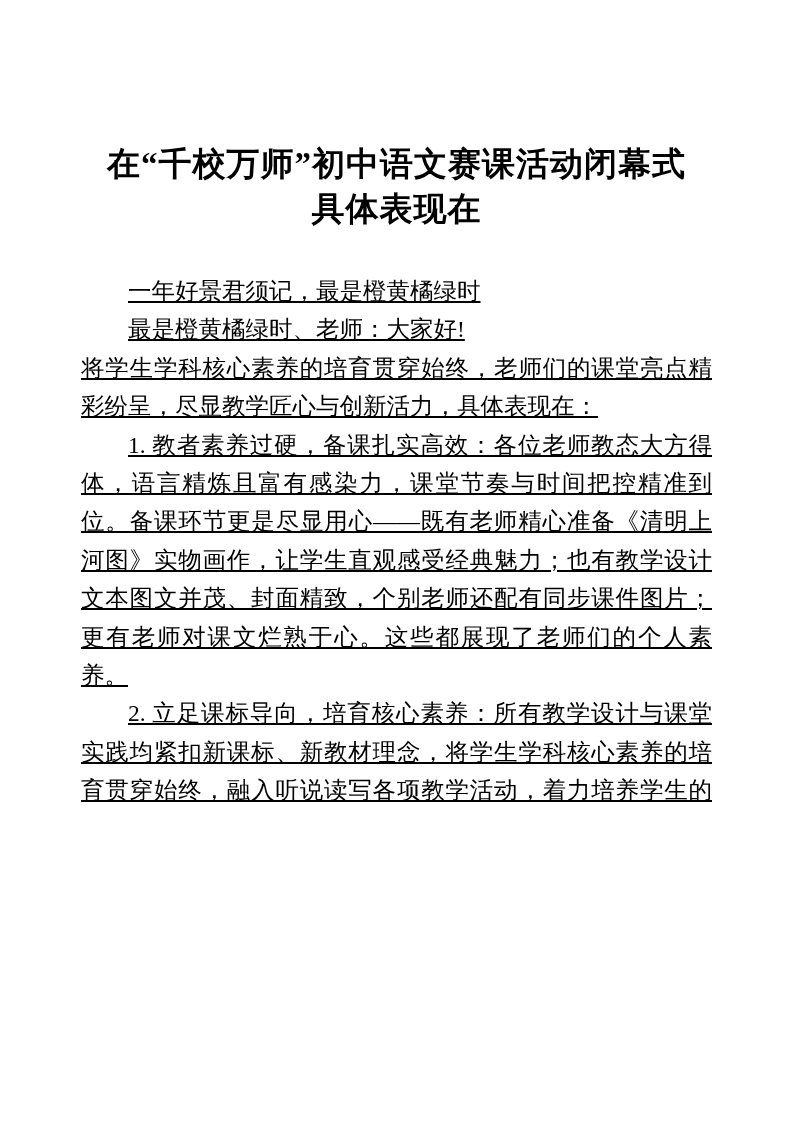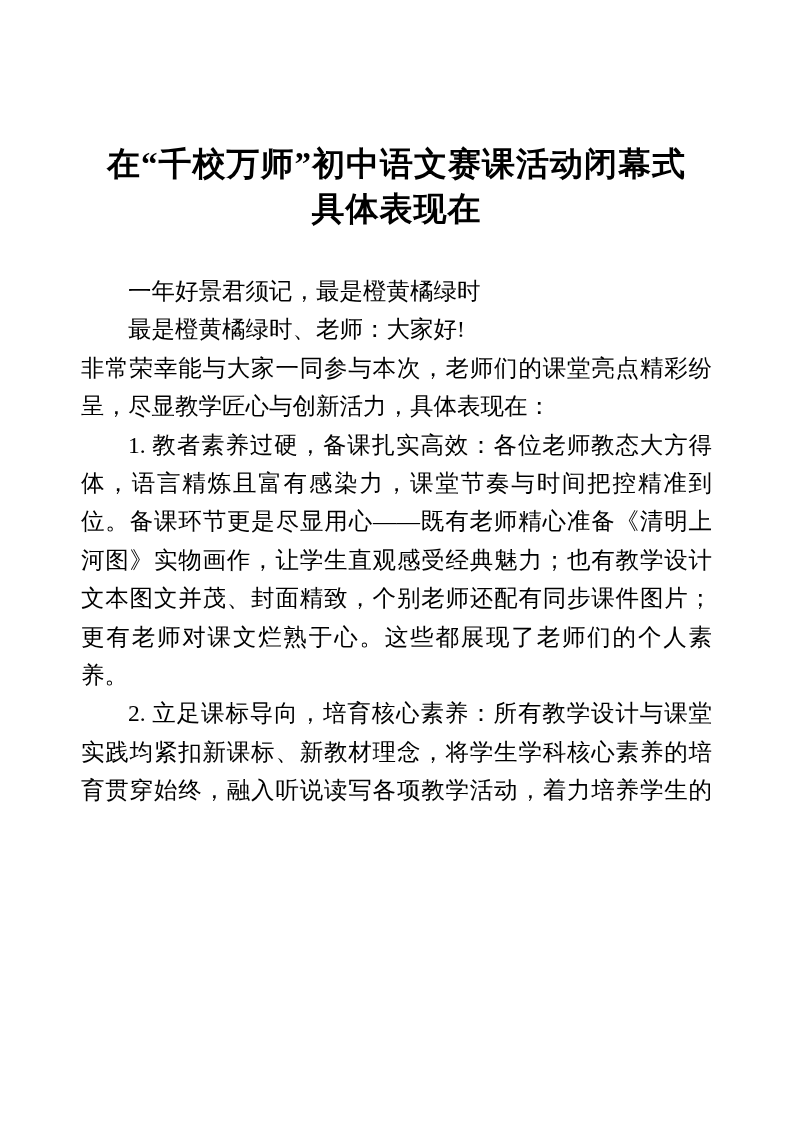--- a/index.html
+++ b/index.html
@@ -28,20 +28,21 @@
     display: block;
   }
   .content {
     margin: 40px 81px 0 81px;
     height: 770px;
     overflow: hidden;
     font-size: 23.5px;
     line-height: 38.4px;
     text-align: justify;
     text-justify: inter-character;
+    text-decoration: underline;
   }
   .content p {
     margin: 0;
     padding: 0;
     text-indent: 2em;
   }
   .content p.no-indent {
     text-indent: 0;
   }
   .page-footer {
@@ -61,21 +62,21 @@
 <div class="page">
 
   <h1 class="doc-title">
     <span class="title-line">在“千校万师”初中语文赛课活动闭幕式</span>
     <span class="title-line">具体表现在</span>
   </h1>
 
   <div class="content">
     <p>一年好景君须记，最是橙黄橘绿时</p>
     <p>最是橙黄橘绿时、老师：大家好!</p>
-    <p class="no-indent">非常荣幸能与大家一同参与本次，老师们的课堂亮点精彩纷呈，尽显教学匠心与创新活力，具体表现在：</p>
+    <p class="no-indent">将学生学科核心素养的培育贯穿始终，老师们的课堂亮点精彩纷呈，尽显教学匠心与创新活力，具体表现在：</p>
     <p>1. 教者素养过硬，备课扎实高效：各位老师教态大方得体，语言精炼且富有感染力，课堂节奏与时间把控精准到位。备课环节更是尽显用心——既有老师精心准备《清明上河图》实物画作，让学生直观感受经典魅力；也有教学设计文本图文并茂、封面精致，个别老师还配有同步课件图片；更有老师对课文烂熟于心。这些都展现了老师们的个人素养。</p>
     <p>2. 立足课标导向，培育核心素养：所有教学设计与课堂实践均紧扣新课标、新教材理念，将学生学科核心素养的培育贯穿始终，融入听说读写各项教学活动，着力培养学生的关键能力、必备品格与正确价值观，让“立德树人”掷地有声。</p>
 
   </div>
 
   <div class="page-footer">
     <span>— 1 —</span>
   </div>
 
 </div>

